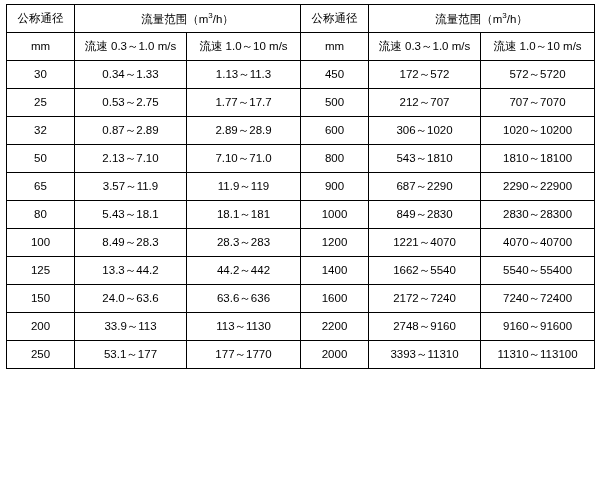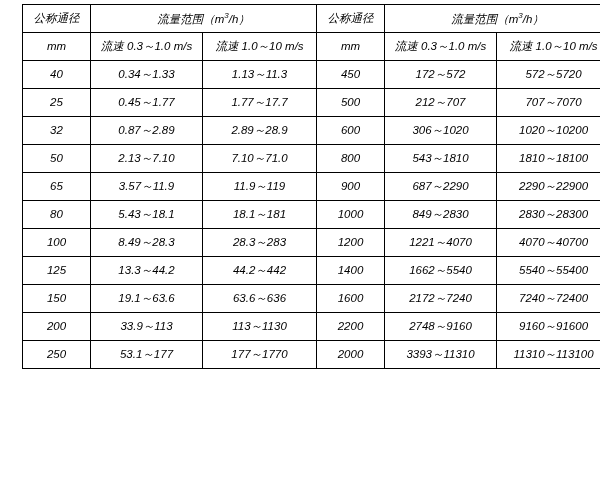--- a/index.html
+++ b/index.html
@@ -11,22 +11,21 @@
     width: 600px;
     height: 481px;
     font-family: "Liberation Sans", sans-serif;
     color: #000000;
     overflow: hidden;
   }
   .table-wrap {
     width: 600px;
     height: 481px;
     box-sizing: border-box;
-    padding: 4px 6px 4px 22px;
-    font-style: italic;
+    padding: 4px 6px 4px 6px;
   }
   table.flow-table {
     border-collapse: collapse;
     width: 588px;
     table-layout: fixed;
   }
   table.flow-table td {
     border: 1px solid #000000;
     text-align: center;
     vertical-align: middle;
@@ -84,30 +83,30 @@
       <tr class="row-head">
         <td class="unit">mm</td>
         <td class="sub">流速 0.3～1.0 m/s</td>
         <td class="sub">流速 1.0～10 m/s</td>
         <td class="unit">mm</td>
         <td class="sub">流速 0.3～1.0 m/s</td>
         <td class="sub">流速 1.0～10 m/s</td>
       </tr>
 
       <tr>
-        <td>40</td>
+        <td>30</td>
         <td>0.34～1.33</td>
         <td>1.13～11.3</td>
         <td>450</td>
         <td>172～572</td>
         <td>572～5720</td>
       </tr>
       <tr>
         <td>25</td>
-        <td>0.45～1.77</td>
+        <td>0.53～2.75</td>
         <td>1.77～17.7</td>
         <td>500</td>
         <td>212～707</td>
         <td>707～7070</td>
       </tr>
       <tr>
         <td>32</td>
         <td>0.87～2.89</td>
         <td>2.89～28.9</td>
         <td>600</td>
@@ -149,21 +148,21 @@
       <tr>
         <td>125</td>
         <td>13.3～44.2</td>
         <td>44.2～442</td>
         <td>1400</td>
         <td>1662～5540</td>
         <td>5540～55400</td>
       </tr>
       <tr>
         <td>150</td>
-        <td>19.1～63.6</td>
+        <td>24.0～63.6</td>
         <td>63.6～636</td>
         <td>1600</td>
         <td>2172～7240</td>
         <td>7240～72400</td>
       </tr>
       <tr>
         <td>200</td>
         <td>33.9～113</td>
         <td>113～1130</td>
         <td>2200</td>

